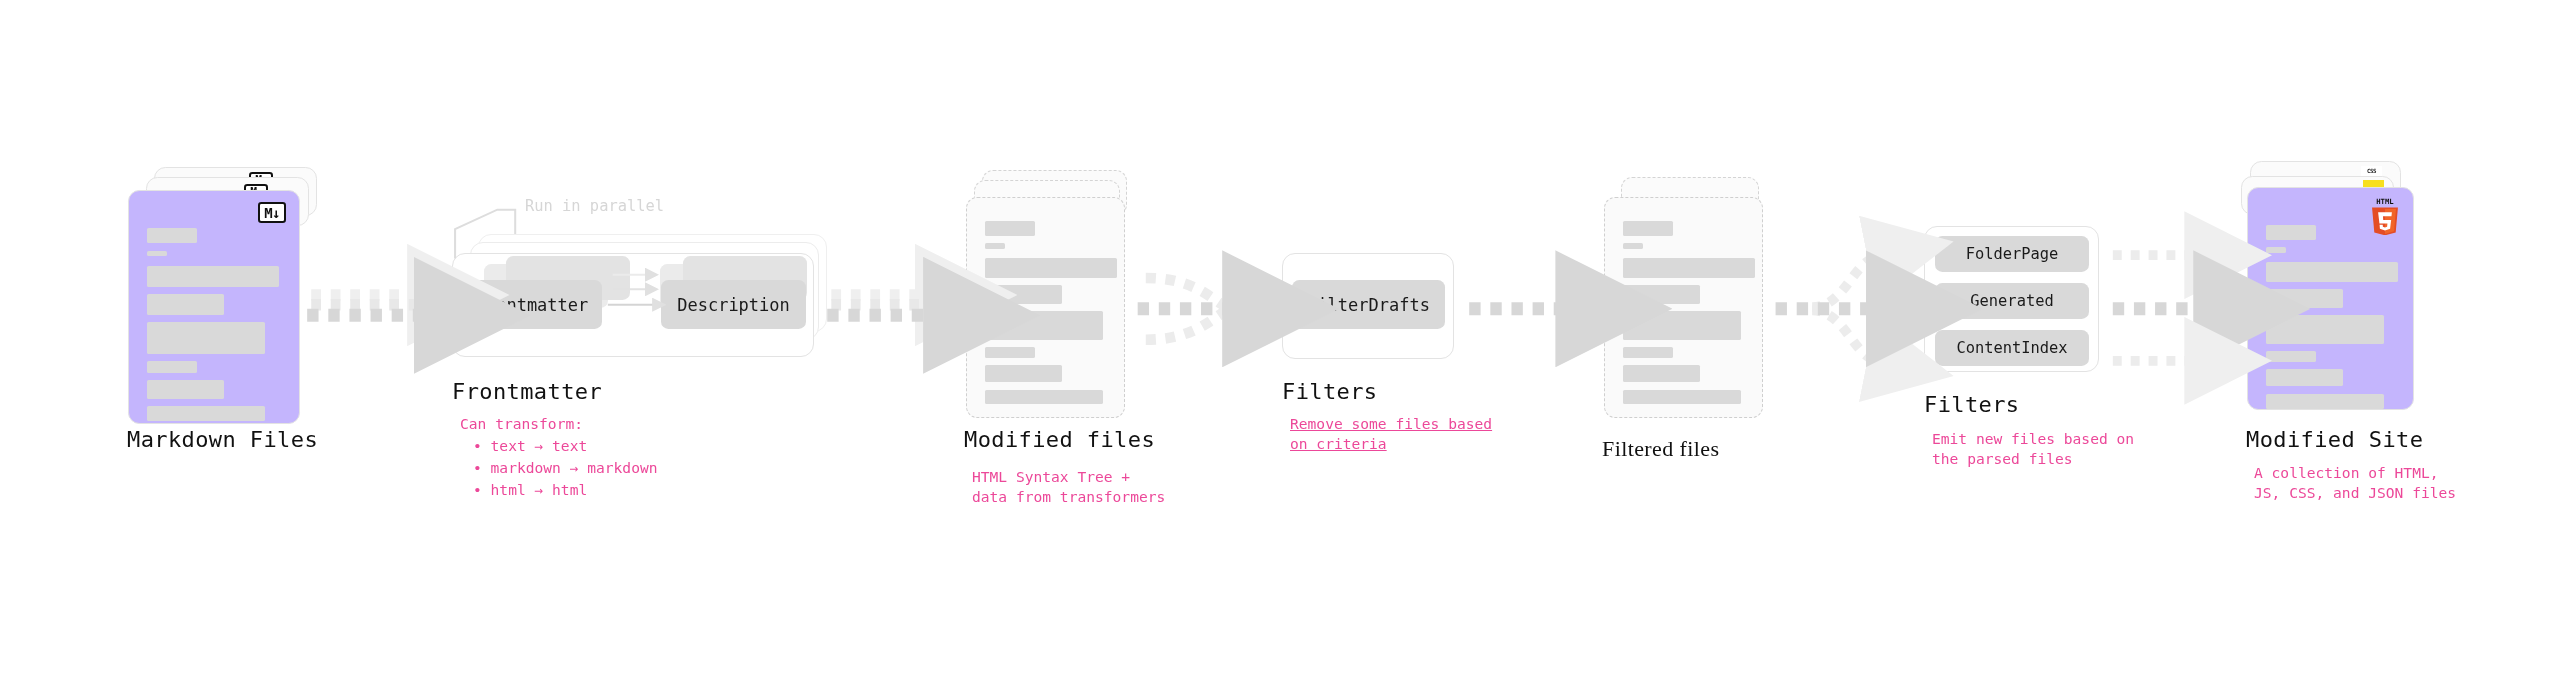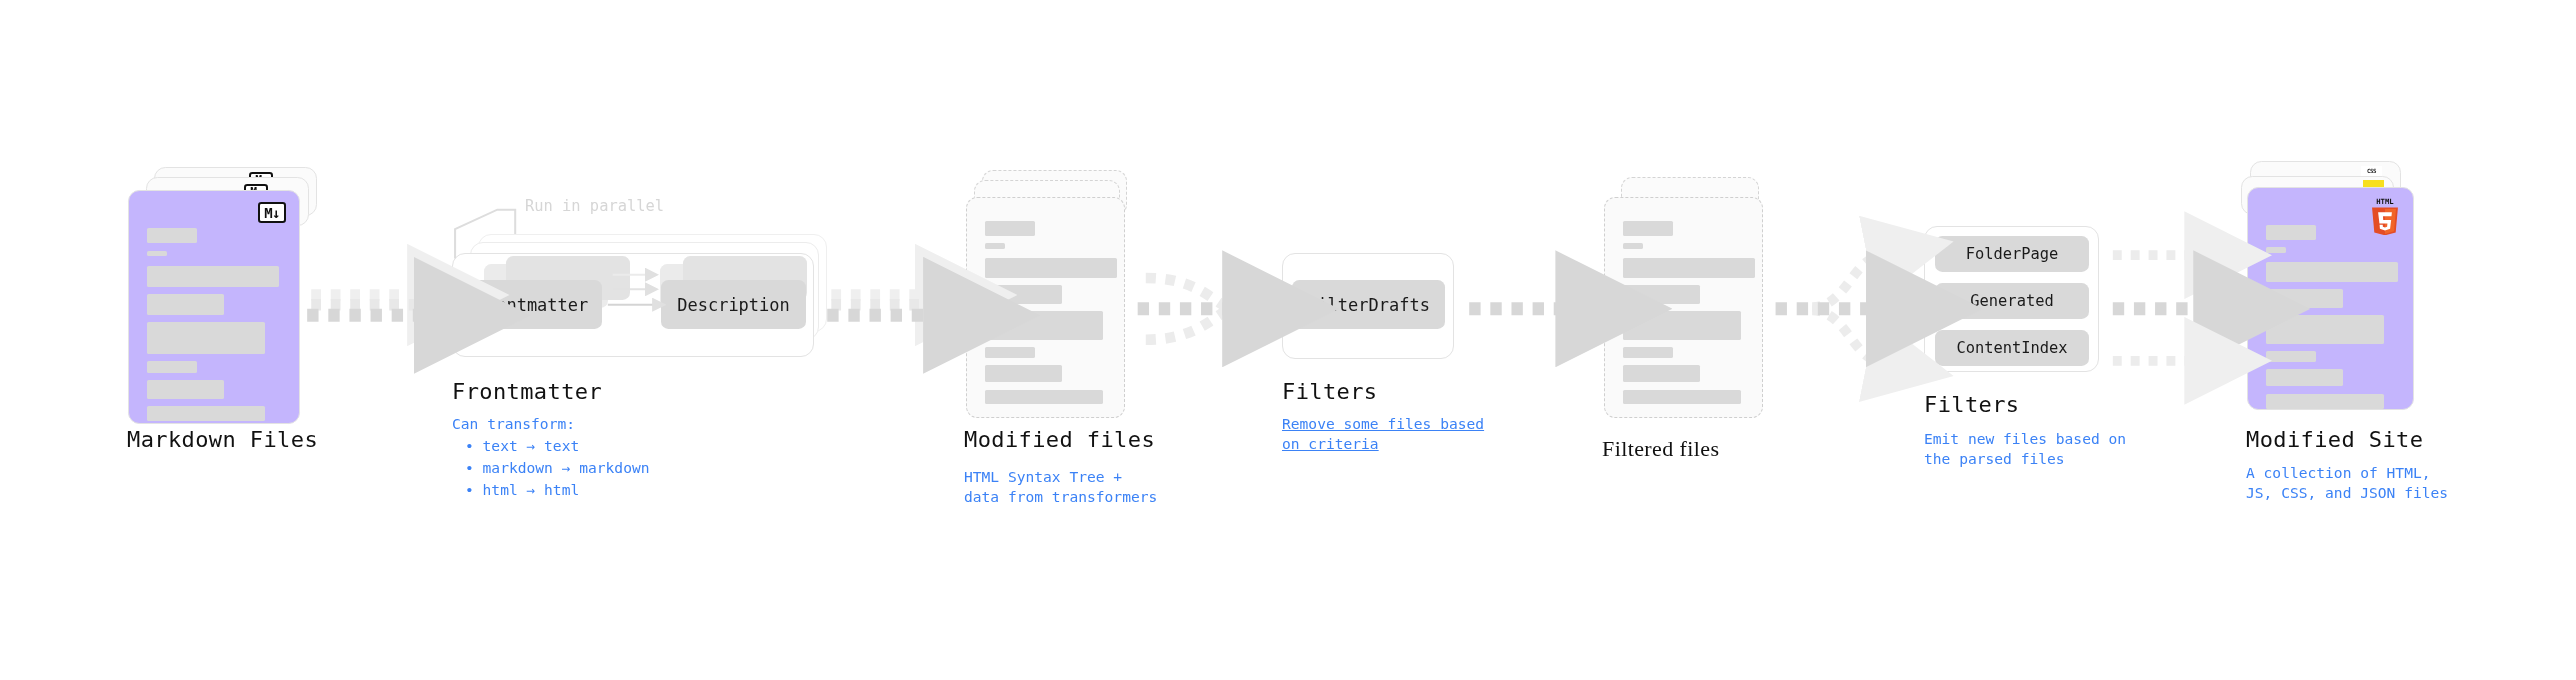--- a/index.html
+++ b/index.html
@@ -68,22 +68,23 @@
   }
   .chip.ghost1{background:#ebebeb;}
   .chip.ghost2{background:#e3e3e3;}
 
   
   .title{
     position:absolute;font-size:22px;color:#111;white-space:nowrap;
     letter-spacing:0.4px;
   }
   .sub{
-    position:absolute;font-size:14.6px;color:#3b82f6;line-height:20.3px;
+    position:absolute;font-size:14.6px;color:#ec4899;line-height:20.3px;
     white-space:pre;
+    margin-left:8px;
   }
   .parallel{
     position:absolute;font-size:15.4px;color:#d6d6d6;white-space:nowrap;
   }
 
   
   svg.ov{position:absolute;left:0;top:0;width:2576px;height:681px;pointer-events:none;}
 </style>
 </head>
 <body>

